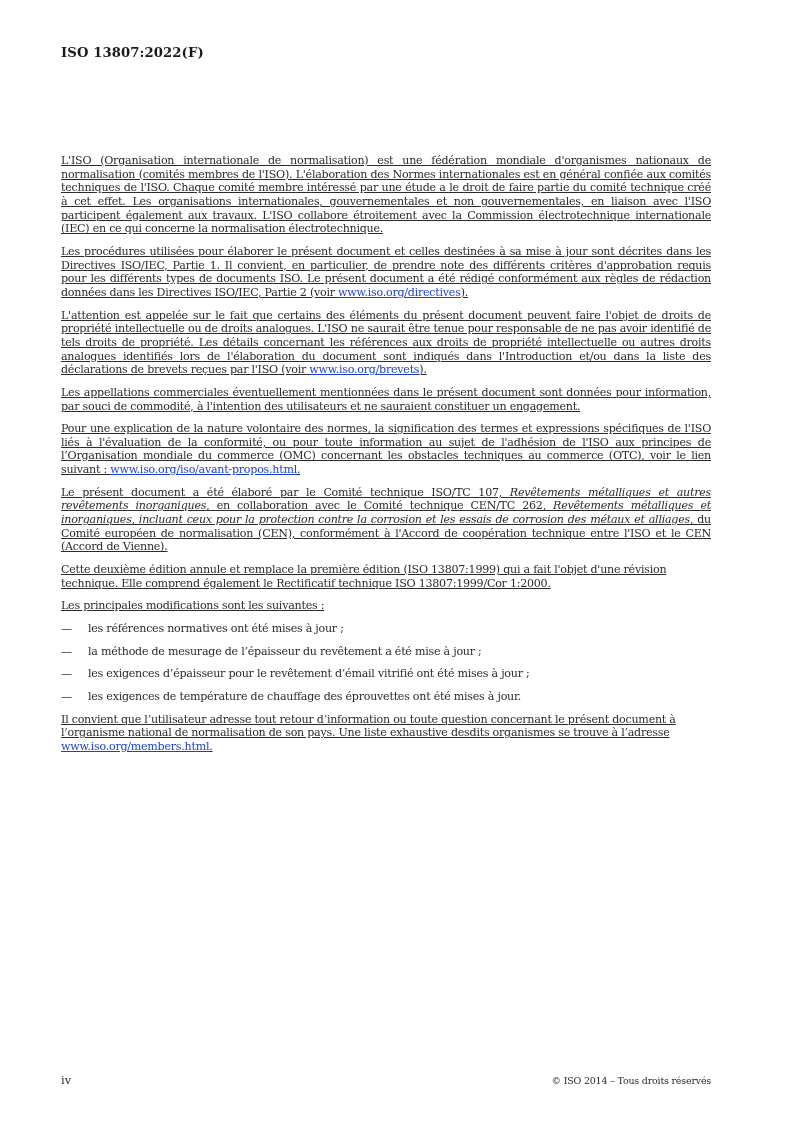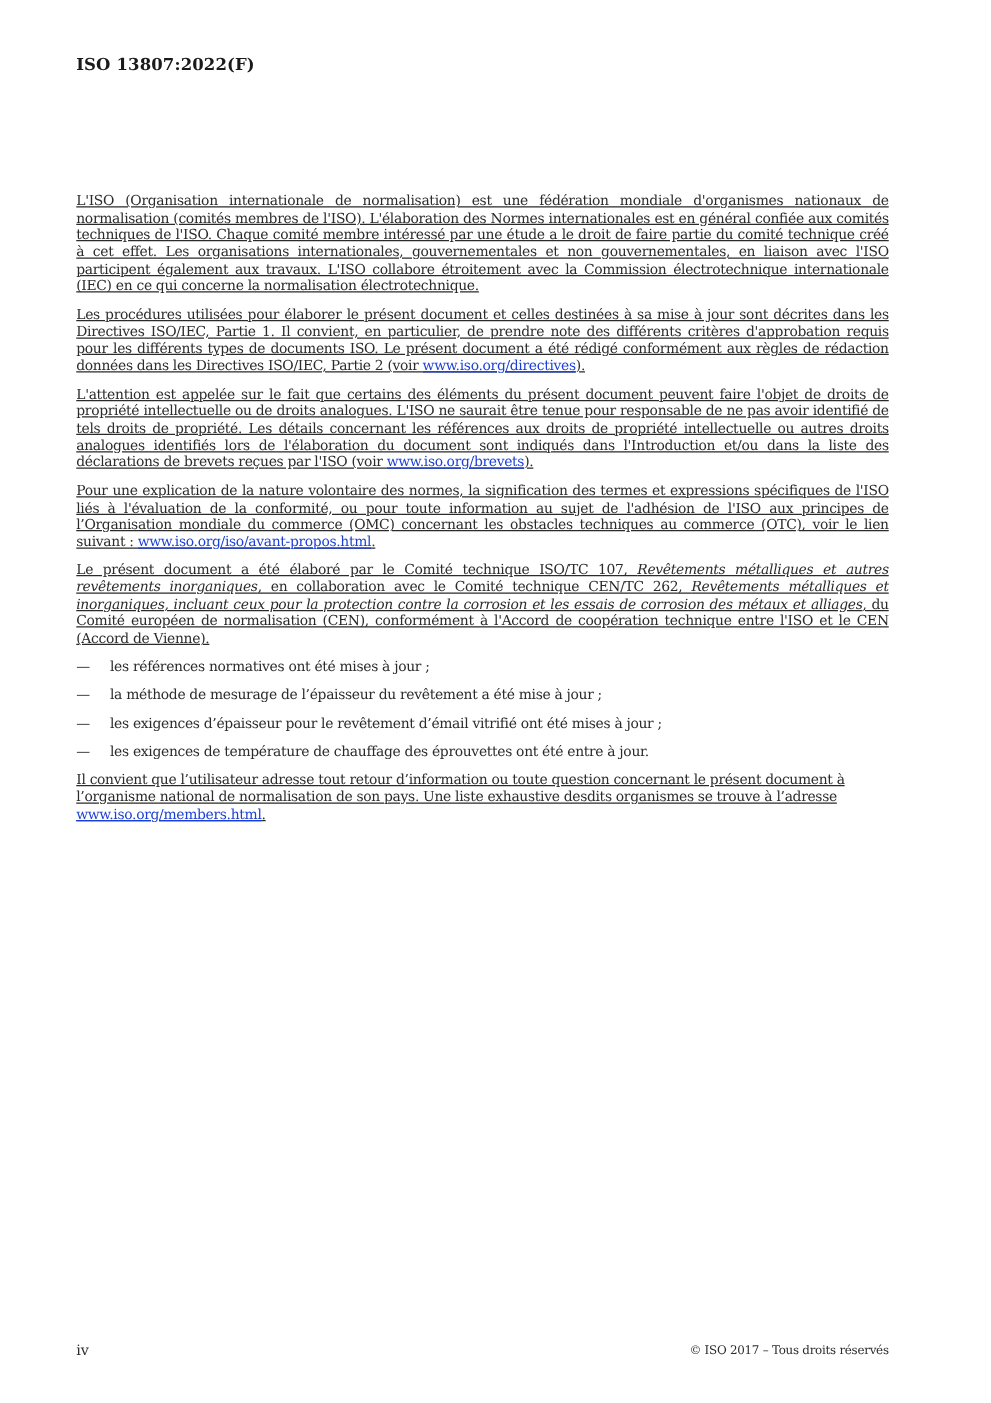--- a/index.html
+++ b/index.html
@@ -98,34 +98,37 @@
 
 
   <div class="content">
 
     <p>L'ISO (Organisation internationale de normalisation) est une fédération mondiale d'organismes nationaux de normalisation (comités membres de l'ISO). L'élaboration des Normes internationales est en général confiée aux comités techniques de l'ISO. Chaque comité membre intéressé par une étude a le droit de faire partie du comité technique créé à cet effet. Les organisations internationales, gouvernementales et non gouvernementales, en liaison avec l'ISO participent également aux travaux. L'ISO collabore étroitement avec la Commission électrotechnique internationale (IEC) en ce qui concerne la normalisation électrotechnique.</p>
 
     <p><span>Les procédures utilisées pour élaborer le présent document et celles destinées à sa mise à jour sont décrites dans les Directives ISO/IEC, Partie 1. Il convient, en particulier, de prendre note des différents critères d'approbation requis pour les différents types de documents ISO. Le présent document a été rédigé conformément aux règles de rédaction données dans les Directives ISO/IEC, Partie 2 (voir </span><a class="link">www.iso.org/directives</a><span>).</span></p>
 
     <p><span>L'attention est appelée sur le fait que certains des éléments du présent document peuvent faire l'objet de droits de propriété intellectuelle ou de droits analogues. L'ISO ne saurait être tenue pour responsable de ne pas avoir identifié de tels droits de propriété. Les détails concernant les références aux droits de propriété intellectuelle ou autres droits analogues identifiés lors de l'élaboration du document sont indiqués dans l'Introduction et/ou dans la liste des déclarations de brevets reçues par l'ISO (voir </span><a class="link">www.iso.org/brevets</a><span>).</span></p>
 
+    <p>Les appellations commerciales éventuellement mentionnées dans le présent document sont données pour information, par souci de commodité, à l'intention des utilisateurs et ne sauraient constituer un engagement.</p>
 
     <p><span>Pour une explication de la nature volontaire des normes, la signification des termes et expressions spécifiques de l'ISO liés à l'évaluation de la conformité, ou pour toute information au sujet de l'adhésion de l'ISO aux principes de l’Organisation mondiale du commerce (OMC) concernant les obstacles techniques au commerce (OTC), voir le lien suivant : </span><a class="link">www.iso.org/iso/avant-propos.html</a><span>.</span></p>
 
     <p><span>Le présent document a été élaboré par le Comité technique ISO/TC 107, </span><em>Revêtements métalliques et autres revêtements inorganiques</em><span>, en collaboration avec le Comité technique CEN/TC 262, </span><em>Revêtements métalliques et inorganiques, incluant ceux pour la protection contre la corrosion et les essais de corrosion des métaux et alliages</em><span>, du Comité européen de normalisation (CEN), conformément à l'Accord de coopération technique entre l'ISO et le CEN (Accord de Vienne).</span></p>
 
+    <p class="last-left">Cette deuxième édition annule et remplace la première édition (ISO 13807:1999) qui a fait l'objet d'une révision technique. Elle comprend également le Rectificatif technique ISO 13807:1999/Cor 1:2000.</p>
 
+    <p>Les principales modifications sont les suivantes :</p>
 
     <ul class="list">
       <li><span class="dash">—</span><span>les références normatives ont été mises à jour ;</span></li>
       <li><span class="dash">—</span><span>la méthode de mesurage de l’épaisseur du revêtement a été mise à jour ;</span></li>
       <li><span class="dash">—</span><span>les exigences d’épaisseur pour le revêtement d’émail vitrifié ont été mises à jour ;</span></li>
-      <li><span class="dash">—</span><span>les exigences de température de chauffage des éprouvettes ont été entre à jour.</span></li>
+      <li><span class="dash">—</span><span>les exigences de température de chauffage des éprouvettes ont été mises à jour.</span></li>
     </ul>
 
     <p class="last-left"><span>Il convient que l’utilisateur adresse tout retour d’information ou toute question concernant le présent document à l’organisme national de normalisation de son pays. Une liste exhaustive desdits organismes se trouve à l’adresse </span><a class="link">www.iso.org/members.html</a><span>.</span></p>
 
   </div>
 
   <div class="footer-page">iv</div>
-  <div class="footer-copy">© ISO 2017 – Tous droits réservés</div>
+  <div class="footer-copy">© ISO 2014 – Tous droits réservés</div>
 
 </div>
 
 </body></html>

